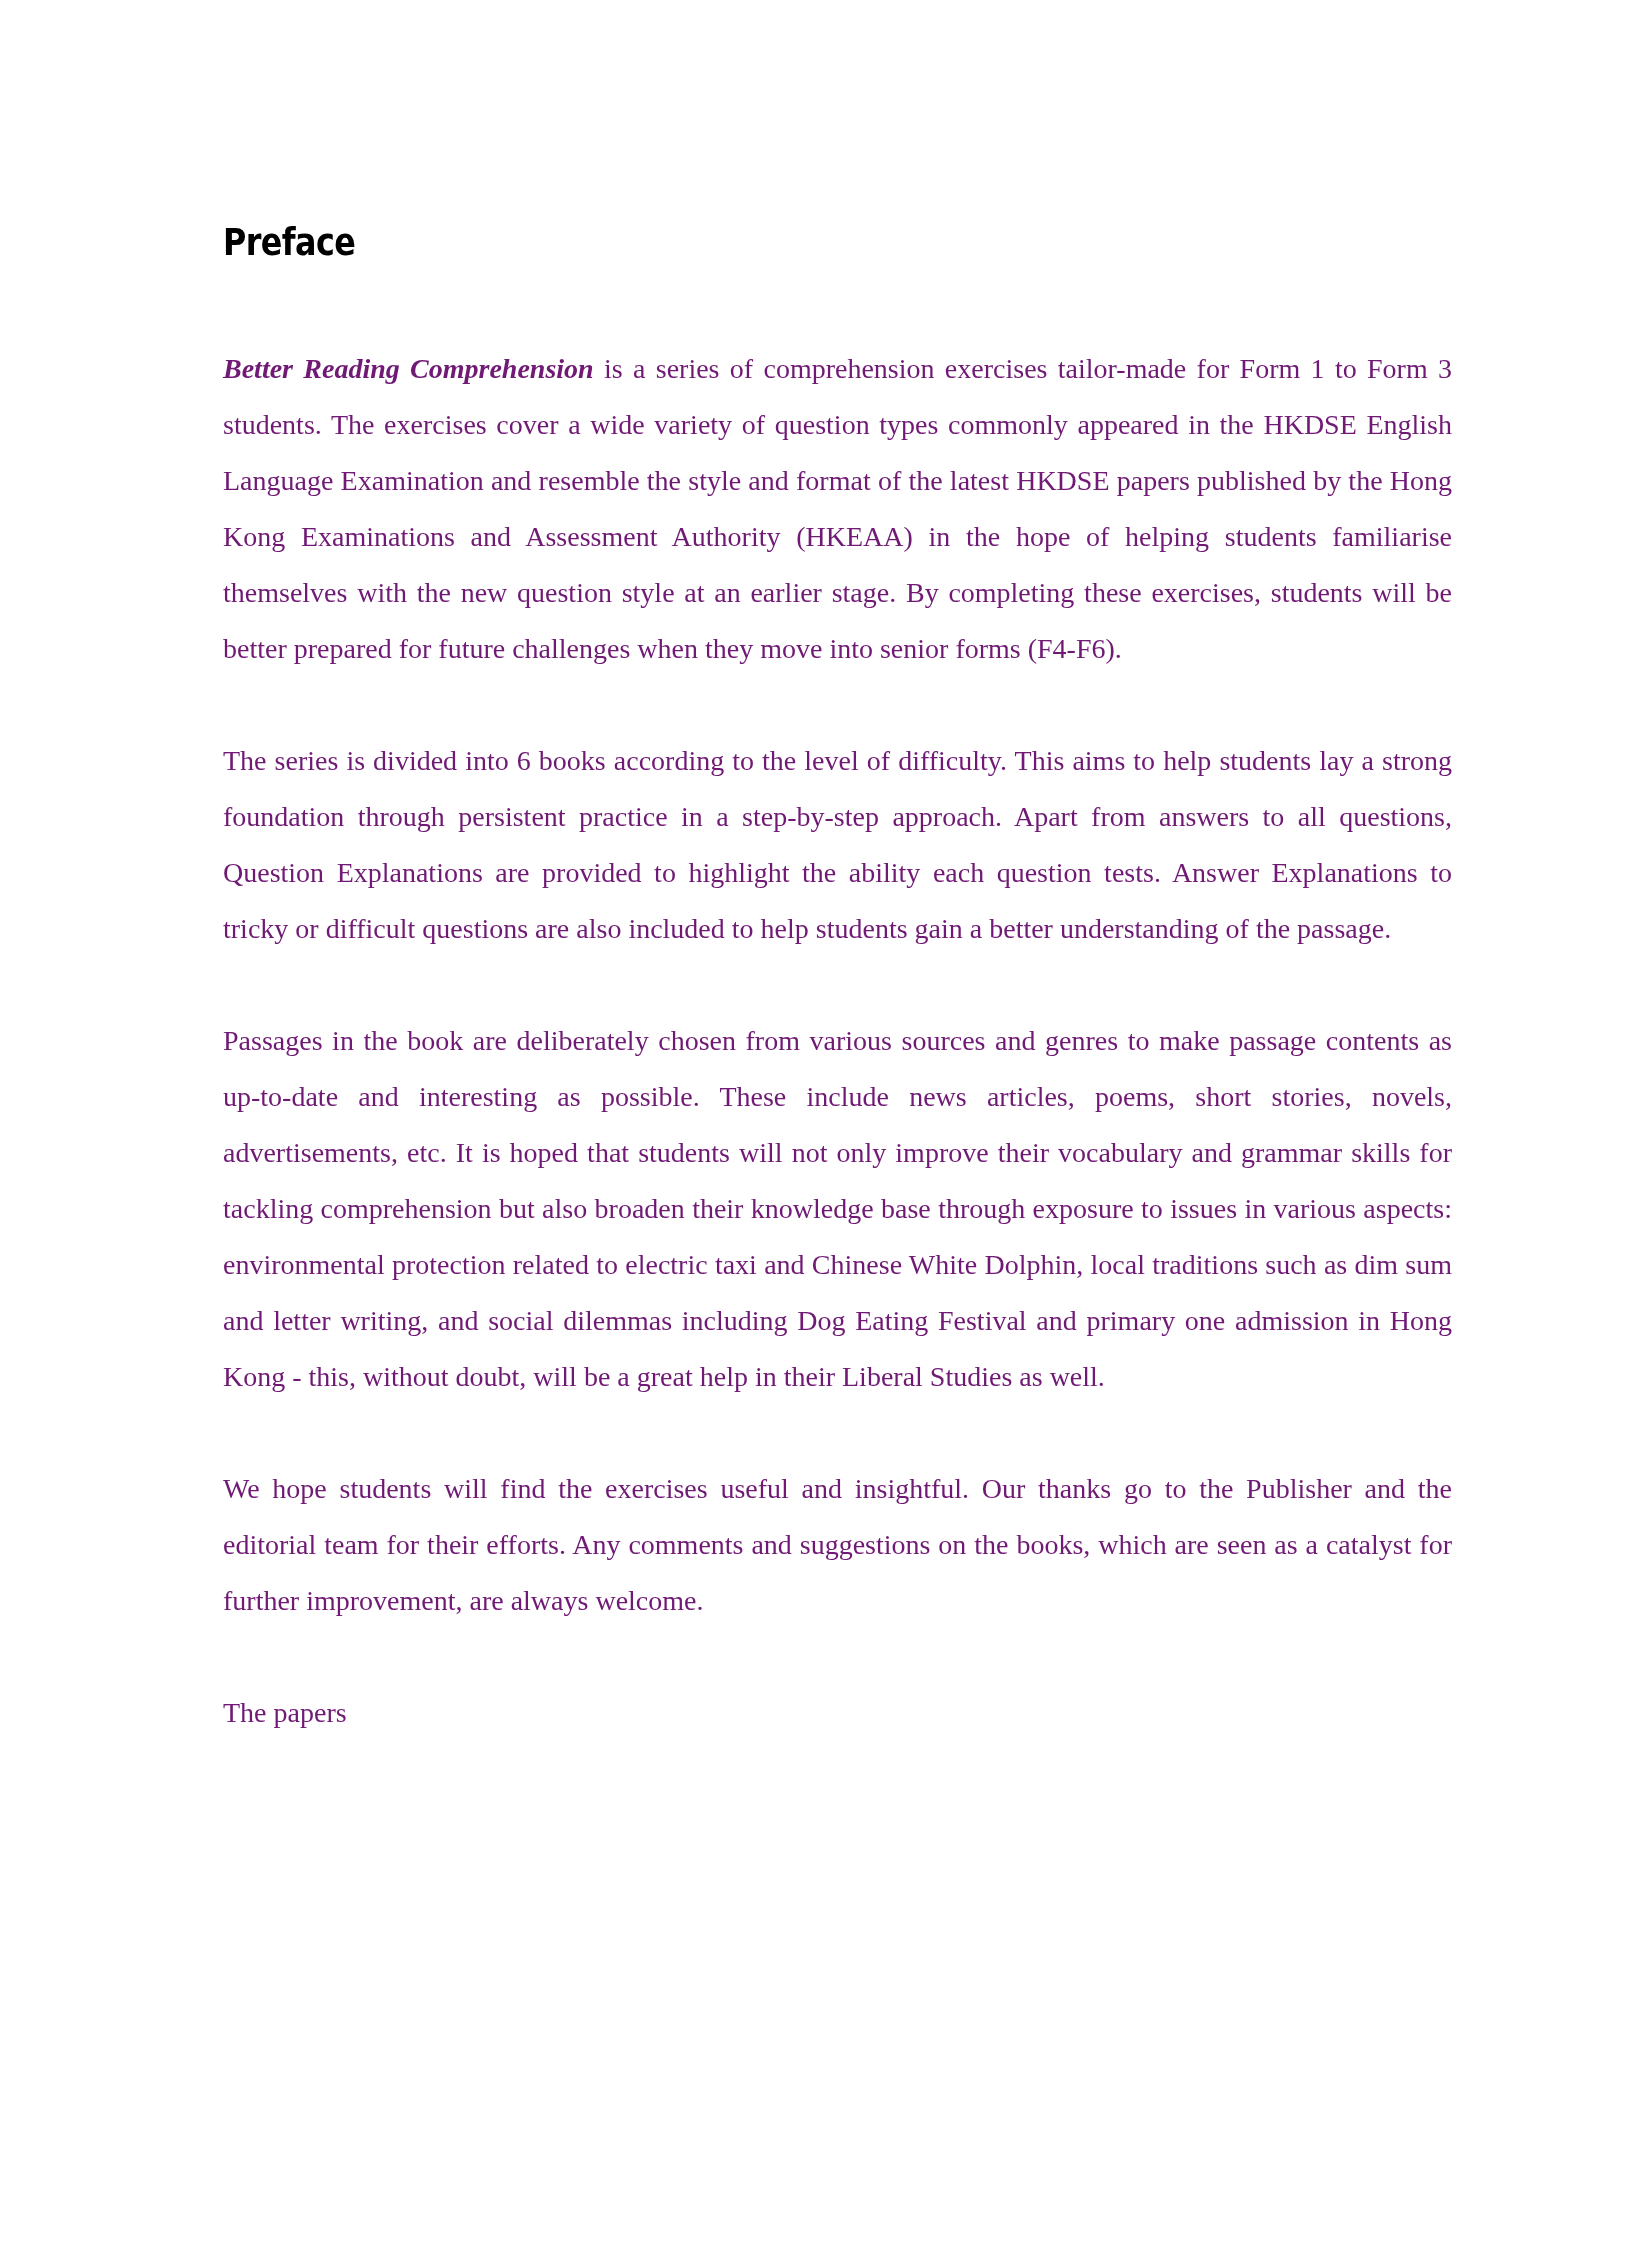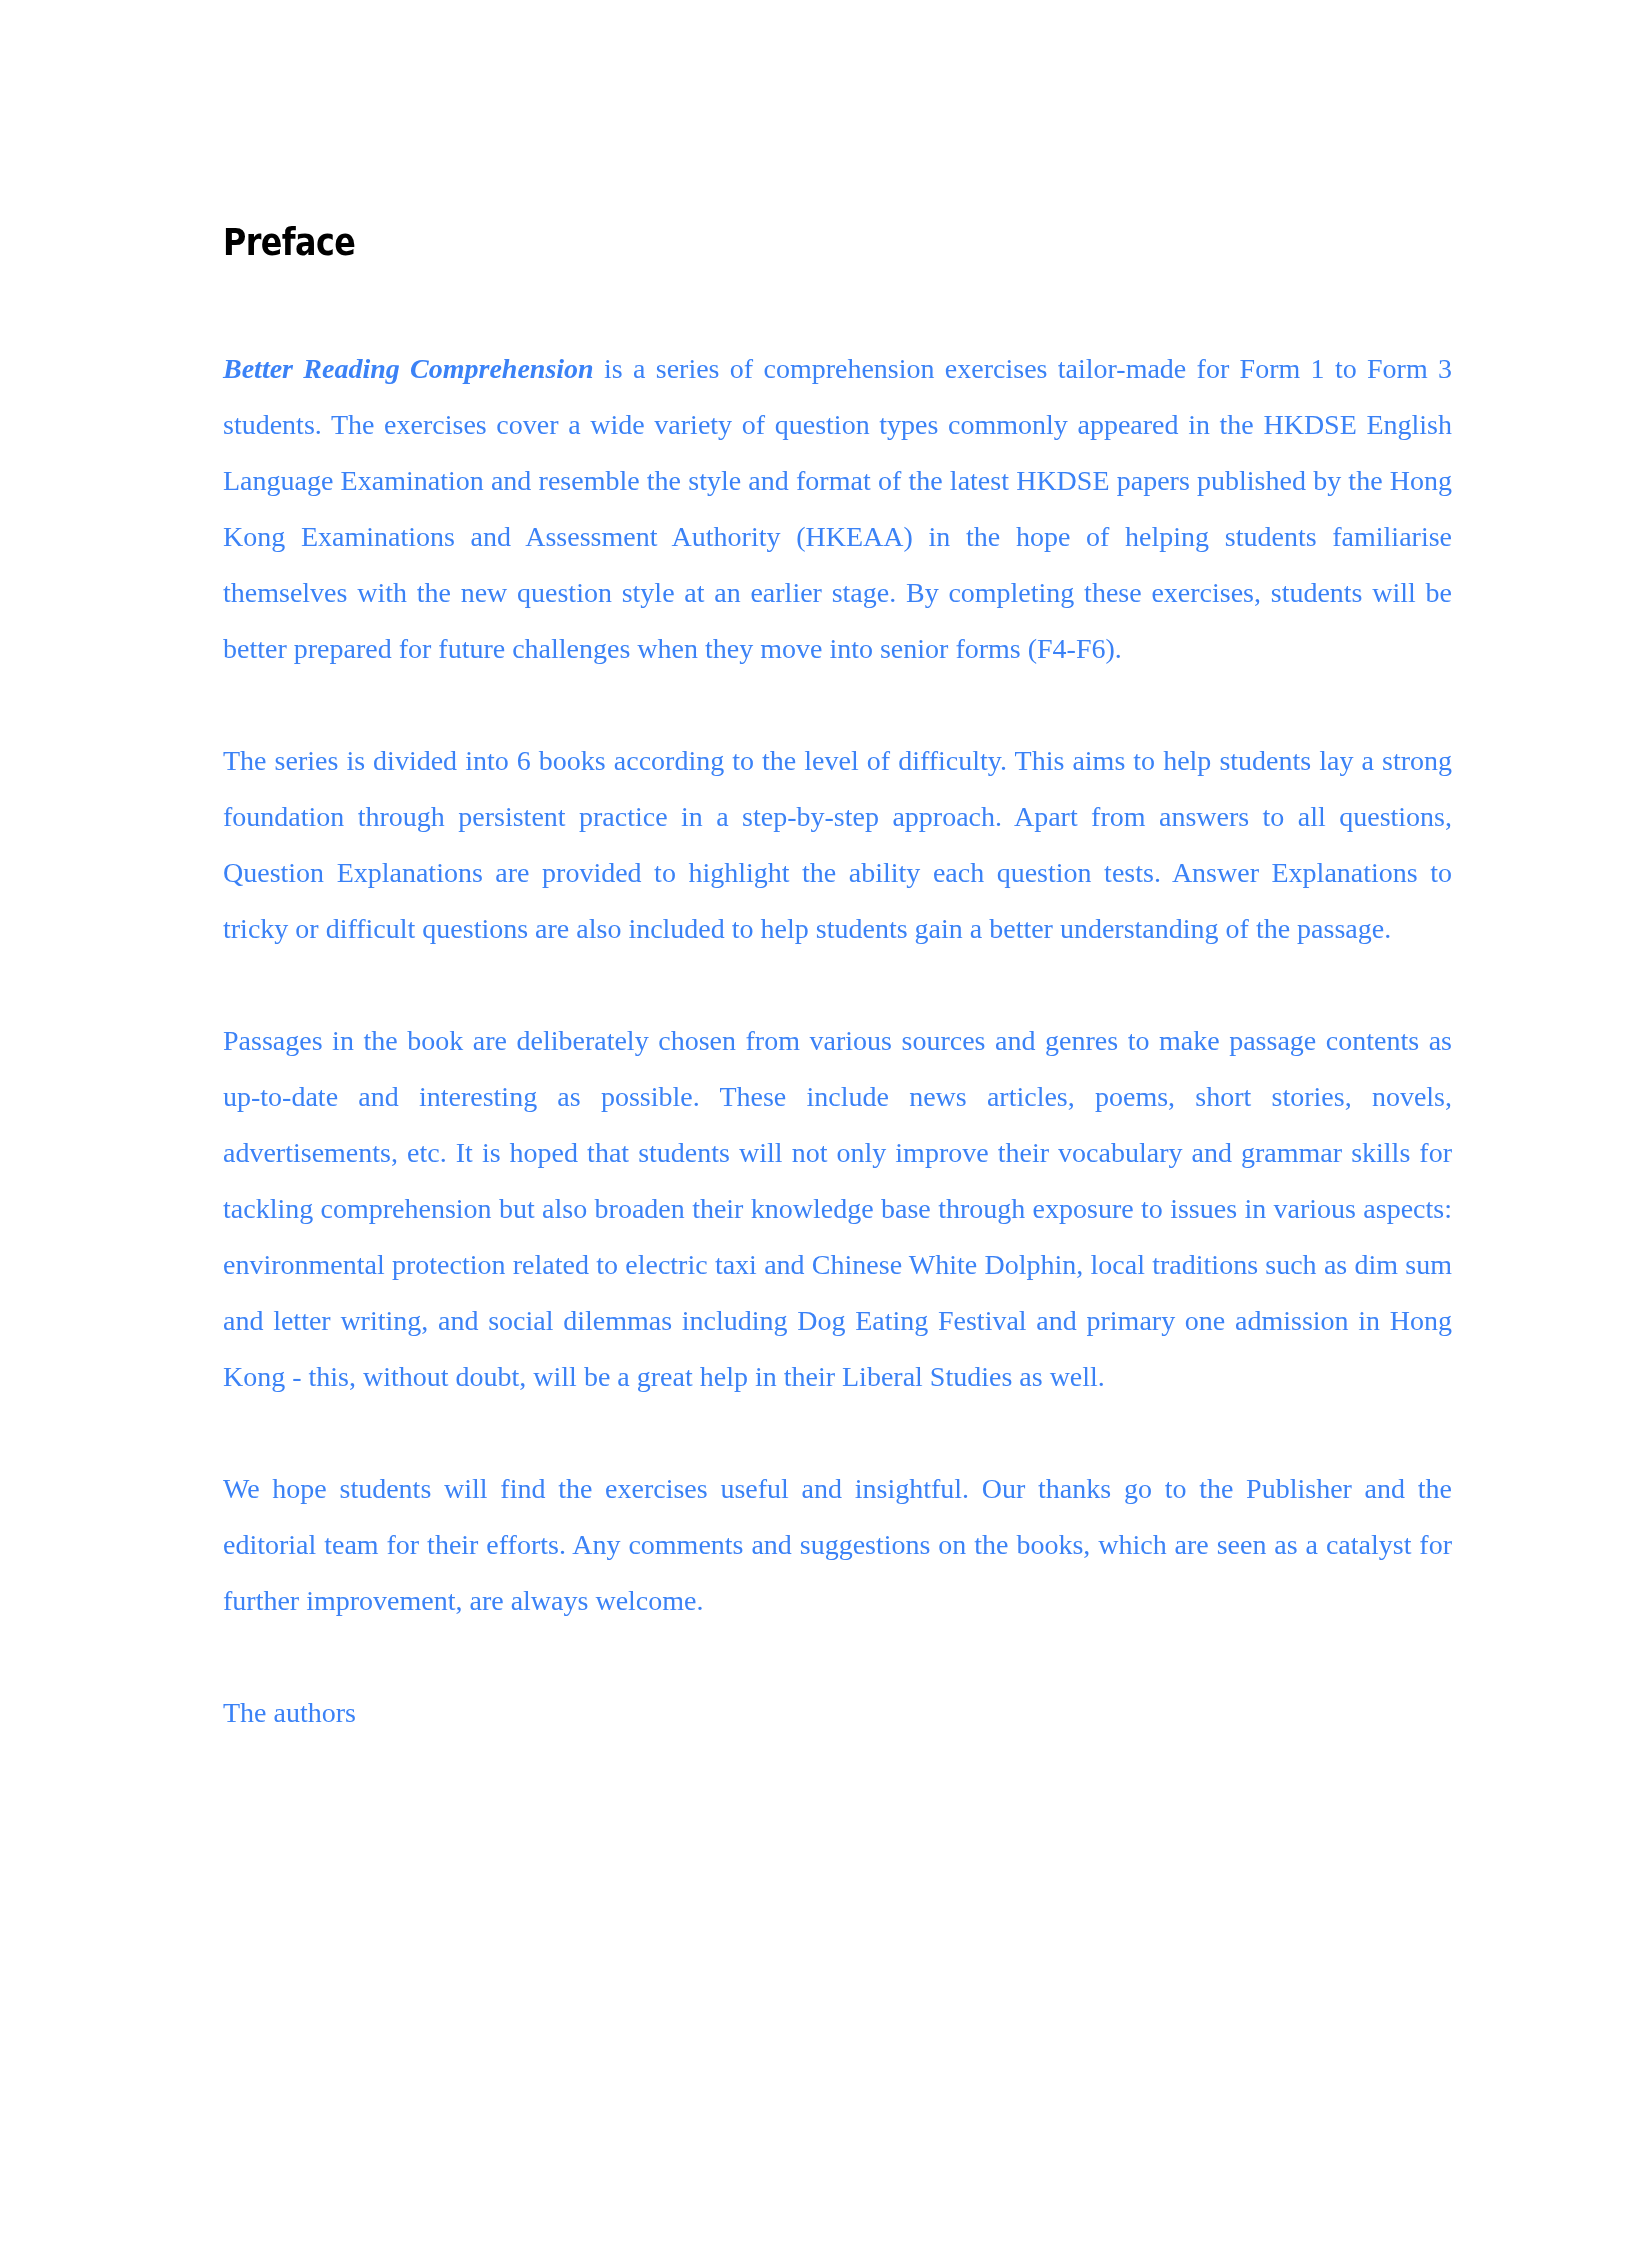--- a/index.html
+++ b/index.html
@@ -36,21 +36,21 @@
   }
   .body {
     position: absolute;
     top: 341px;
     left: 0;
     width: 1229px;
     font-family: "Liberation Serif", serif;
     font-size: 28px;
     line-height: 56px;
     text-align: justify;
-    color: #3b82f6;
+    color: #701a75;
   }
   .para {
     margin: 0 0 56px 0;
     text-align: justify;
   }
   .bi { font-weight: bold; font-style: italic; }
   .it { }
   .sig {
     margin: 0;
   }
@@ -63,16 +63,16 @@
 
   <div class="body">
     <p class="para"><span class="bi">Better Reading Comprehension</span><span> is a series of comprehension exercises tailor-made for Form 1 to Form 3 students. The exercises cover a wide variety of question types commonly appeared in the HKDSE English Language Examination and resemble the style and format of the latest HKDSE papers published by the Hong Kong Examinations and Assessment Authority (HKEAA) in the hope of helping students familiarise themselves with the new question style at an earlier stage. By completing these exercises, students will be better prepared for future challenges when they move into senior forms (F4-F6).</span></p>
 
     <p class="para"><span>The series is divided into 6 books according to the level of difficulty. This aims to help students lay a strong foundation through persistent practice in a step-by-step approach. Apart from answers to all questions, </span><span class="it">Question Explanations</span><span> are provided to highlight the ability each question tests. </span><span class="it">Answer Explanations</span><span> to tricky or difficult questions are also included to help students gain a better understanding of the passage.</span></p>
 
     <p class="para"><span>Passages in the book are deliberately chosen from various sources and genres to make passage contents as up-to-date and interesting as possible. These include news articles, poems, short stories, novels, advertisements, etc. It is hoped that students will not only improve their vocabulary and grammar skills for tackling comprehension but also broaden their knowledge base through exposure to issues in various aspects: environmental protection related to electric taxi and Chinese White Dolphin, local traditions such as dim sum and letter writing, and social dilemmas including Dog Eating Festival and primary one admission in Hong Kong - this, without doubt, will be a great help in their Liberal Studies as well.</span></p>
 
     <p class="para"><span>We hope students will find the exercises useful and insightful. Our thanks go to the Publisher and the editorial team for their efforts. Any comments and suggestions on the books, which are seen as a catalyst for further improvement, are always welcome.</span></p>
 
-    <p class="sig">The authors</p>
+    <p class="sig">The papers</p>
   </div>
 </div>
 
 
 </body></html>

